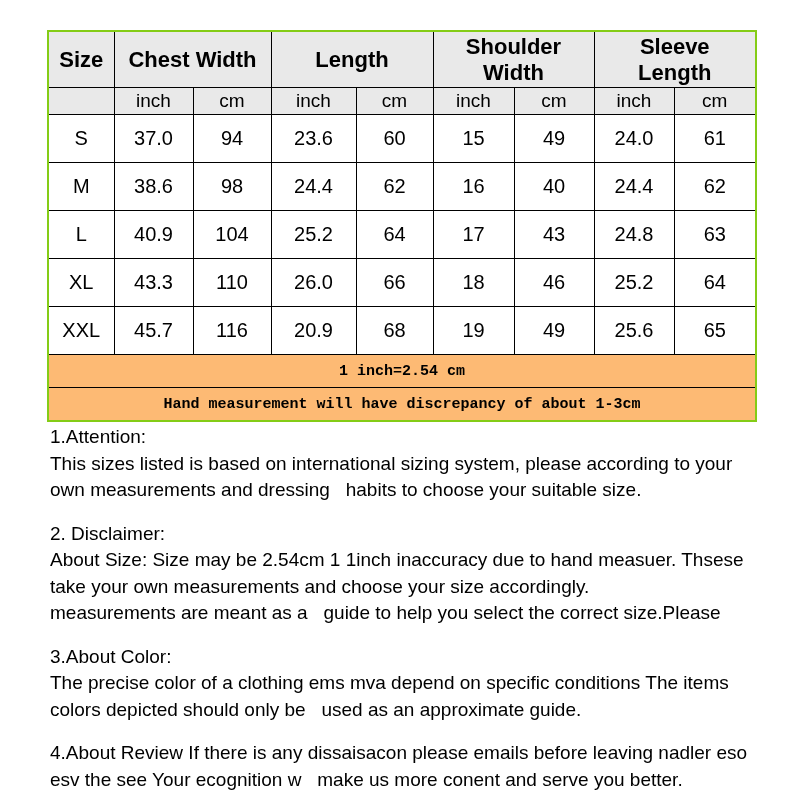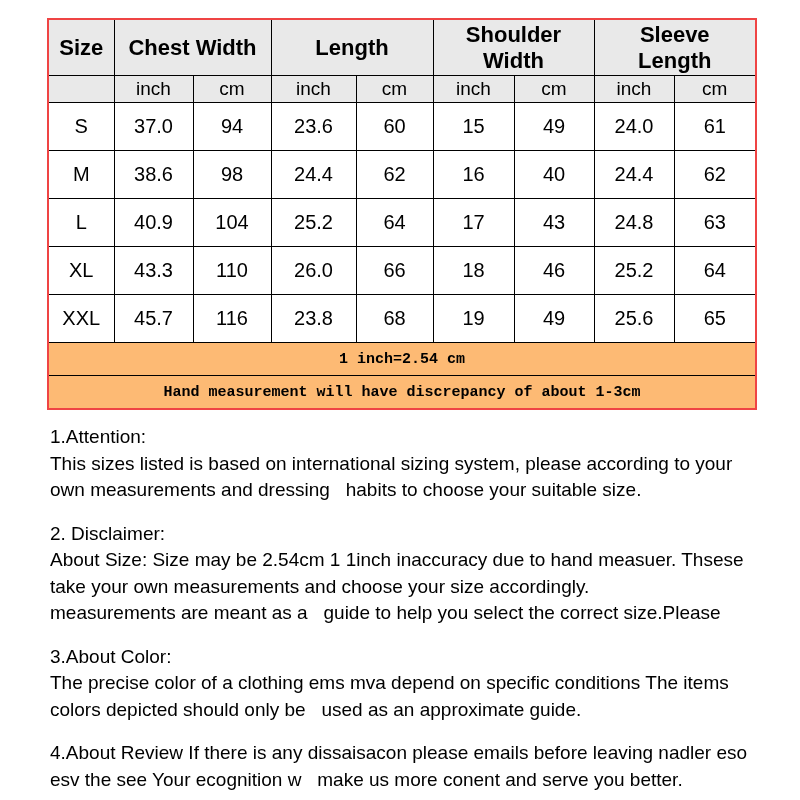--- a/index.html
+++ b/index.html
@@ -8,24 +8,24 @@
     width: 800px;
     height: 800px;
     background: #ffffff;
     font-family: "Liberation Sans", sans-serif;
     color: #000000;
     overflow: hidden;
   }
   table.size-table {
     position: absolute;
     left: 47px;
-    top: 18px;
+    top: 30px;
     border-collapse: collapse;
     table-layout: fixed;
-    border: 2px solid #ef4444;
+    border: 2px solid #84cc16;
   }
   table.size-table th, table.size-table td {
     border: 1px solid #000000;
     text-align: center;
     vertical-align: middle;
     padding: 0;
     overflow: hidden;
   }
   .hrow1 th {
     background: #e9e9e9;
@@ -143,21 +143,21 @@
       <td>66</td>
       <td>18</td>
       <td>46</td>
       <td>25.2</td>
       <td>64</td>
     </tr>
     <tr class="drow">
       <td>XXL</td>
       <td>45.7</td>
       <td>116</td>
-      <td>23.8</td>
+      <td>20.9</td>
       <td>68</td>
       <td>19</td>
       <td>49</td>
       <td>25.6</td>
       <td>65</td>
     </tr>
     <tr class="note">
       <td colspan="9">1 inch=2.54 cm</td>
     </tr>
     <tr class="note">

